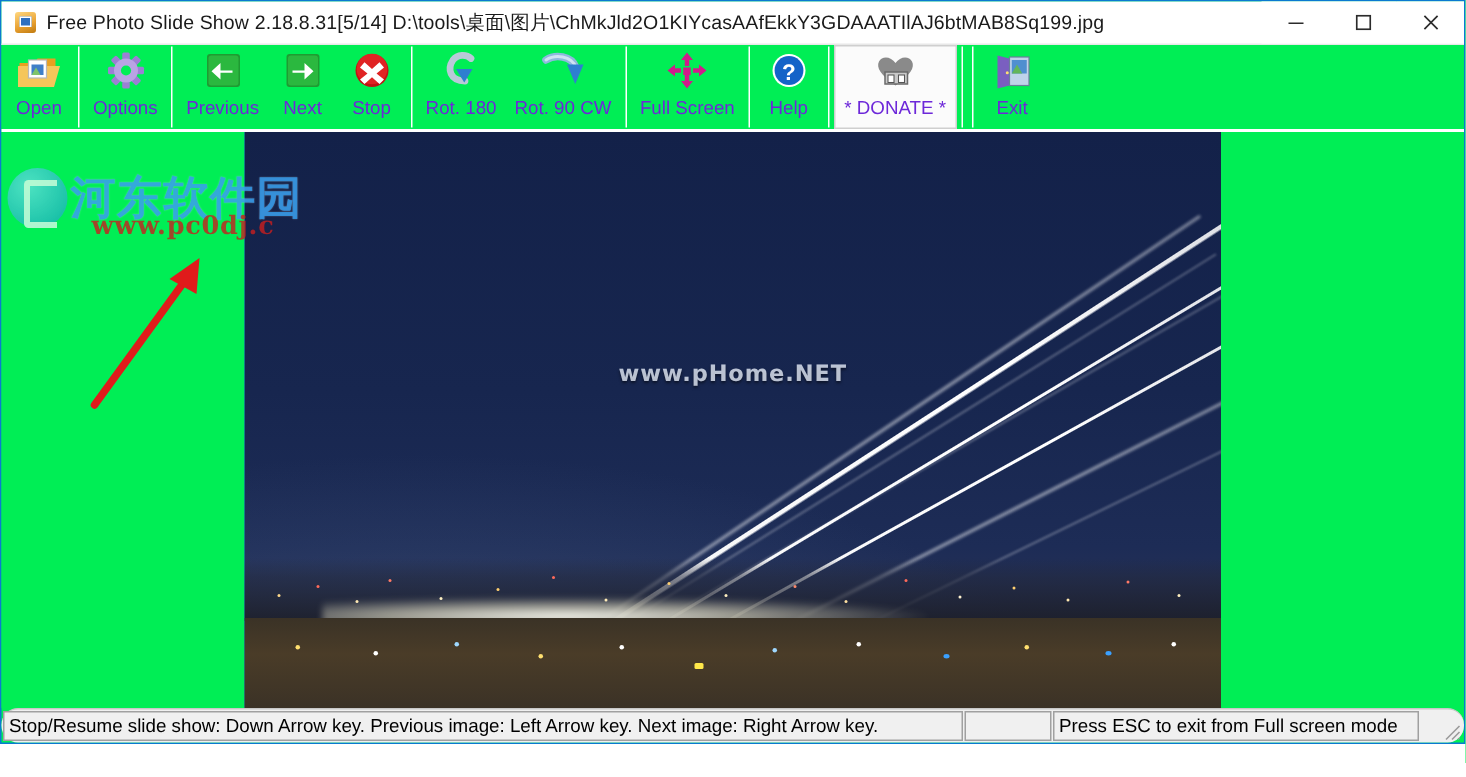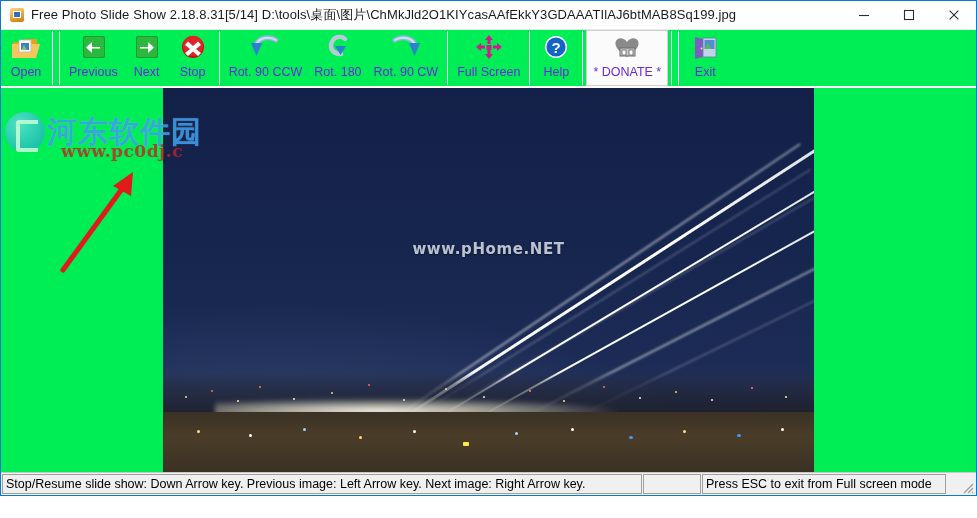--- a/index.html
+++ b/index.html
@@ -188,20 +188,21 @@
     white-space:nowrap;
   }
 
   
   .statusbar{
     height:22px;flex:0 0 22px;
     background:#f0f0f0;
     display:flex;align-items:stretch;
     border-top:1px solid #c8c8c8;
     position:relative;
+    border-radius:11px;
   }
   .st-panel{
     border:1px solid #a0a0a0;
     background:#f0f0f0;
     font-size:12.5px;color:#000;
     line-height:18px;
     padding:0 3px;
     margin:1px 0 1px 1px;
     box-sizing:border-box;
     white-space:nowrap;
@@ -255,20 +256,37 @@
           <rect x="9" y="6" width="12" height="12" fill="#ffffff" stroke="#b8b8b8" stroke-width="0.8"></rect>
           <rect x="11" y="9" width="8" height="7" fill="#3f7fc8"></rect>
           <path d="M11 16 L14 11 L17 16 Z" fill="#7fc46a"></path>
         </svg>
       </span>
       <span class="lbl">Open</span>
     </div>
 
     <div class="sep"></div>
 
+    <div class="tbtn">
+      <span class="glyph">
+        <svg class="gsvg" width="30" height="28" viewBox="0 0 30 28">
+          <g transform="translate(15,13)">
+            <g fill="#9b7fd4">
+              <rect x="-2.5" y="-12" width="5" height="24" rx="1"></rect>
+              <rect x="-2.5" y="-12" width="5" height="24" rx="1" transform="rotate(45)"></rect>
+              <rect x="-2.5" y="-12" width="5" height="24" rx="1" transform="rotate(90)"></rect>
+              <rect x="-2.5" y="-12" width="5" height="24" rx="1" transform="rotate(135)"></rect>
+            </g>
+            <circle r="8" fill="#b9a3e4"></circle>
+            <circle r="3.4" fill="#00ee55"></circle>
+          </g>
+        </svg>
+      </span>
+      <span class="lbl">Options</span>
+    </div>
 
     <div class="sep"></div>
 
     <div class="tbtn">
       <span class="glyph">
         <svg class="gsvg" width="30" height="28" viewBox="0 0 30 28">
           <rect x="5" y="2" width="22" height="22" rx="2" fill="#1f9b32"></rect>
           <rect x="6" y="3" width="20" height="20" rx="2" fill="#2bb83f"></rect>
           <path d="M22 13 L14 13 L14 8 L8 13.5 L14 19 L14 14.5 L22 14.5 Z" fill="#ffffff"></path>
         </svg>
@@ -293,30 +311,20 @@
           <circle cx="15" cy="13" r="11" fill="#c01414"></circle>
           <circle cx="15" cy="12" r="10.2" fill="#e02424"></circle>
           <path d="M10 7.5 L15 12 L20 7.5 L23 11 L18 15 L23 19 L20 22 L15 17.5 L10 22 L7 19 L12 15 L7 11 Z" fill="#ffffff"></path>
         </svg>
       </span>
       <span class="lbl">Stop</span>
     </div>
 
     <div class="sep"></div>
 
-    <div class="tbtn">
-      <span class="glyph">
-        <svg class="gsvg" width="34" height="28" viewBox="0 0 34 28">
-          <path d="M28 6 C22 2 11 3 8 11" stroke="#8fb8dd" stroke-width="5" fill="none" stroke-linecap="round"></path>
-          <path d="M28 6 C22 2 11 3 8 11" stroke="#cfe2f2" stroke-width="2" fill="none" stroke-linecap="round"></path>
-          <path d="M3 9 L14 9 L8.5 22 Z" fill="#2e7fd0"></path>
-        </svg>
-      </span>
-      <span class="lbl">Rot. 90 CCW</span>
-    </div>
 
     <div class="tbtn">
       <span class="glyph">
         <svg class="gsvg" width="30" height="28" viewBox="0 0 30 28">
           <path d="M18 20 C8 20 6 12 10 6 C13 2 19 2 22 5" stroke="#b9c9d8" stroke-width="4.5" fill="none" stroke-linecap="round"></path>
           <path d="M13 17 L24 17 L18.5 26 Z" fill="#2e7fd0" transform="translate(-1,-5)"></path>
         </svg>
       </span>
       <span class="lbl">Rot. 180</span>
     </div>

